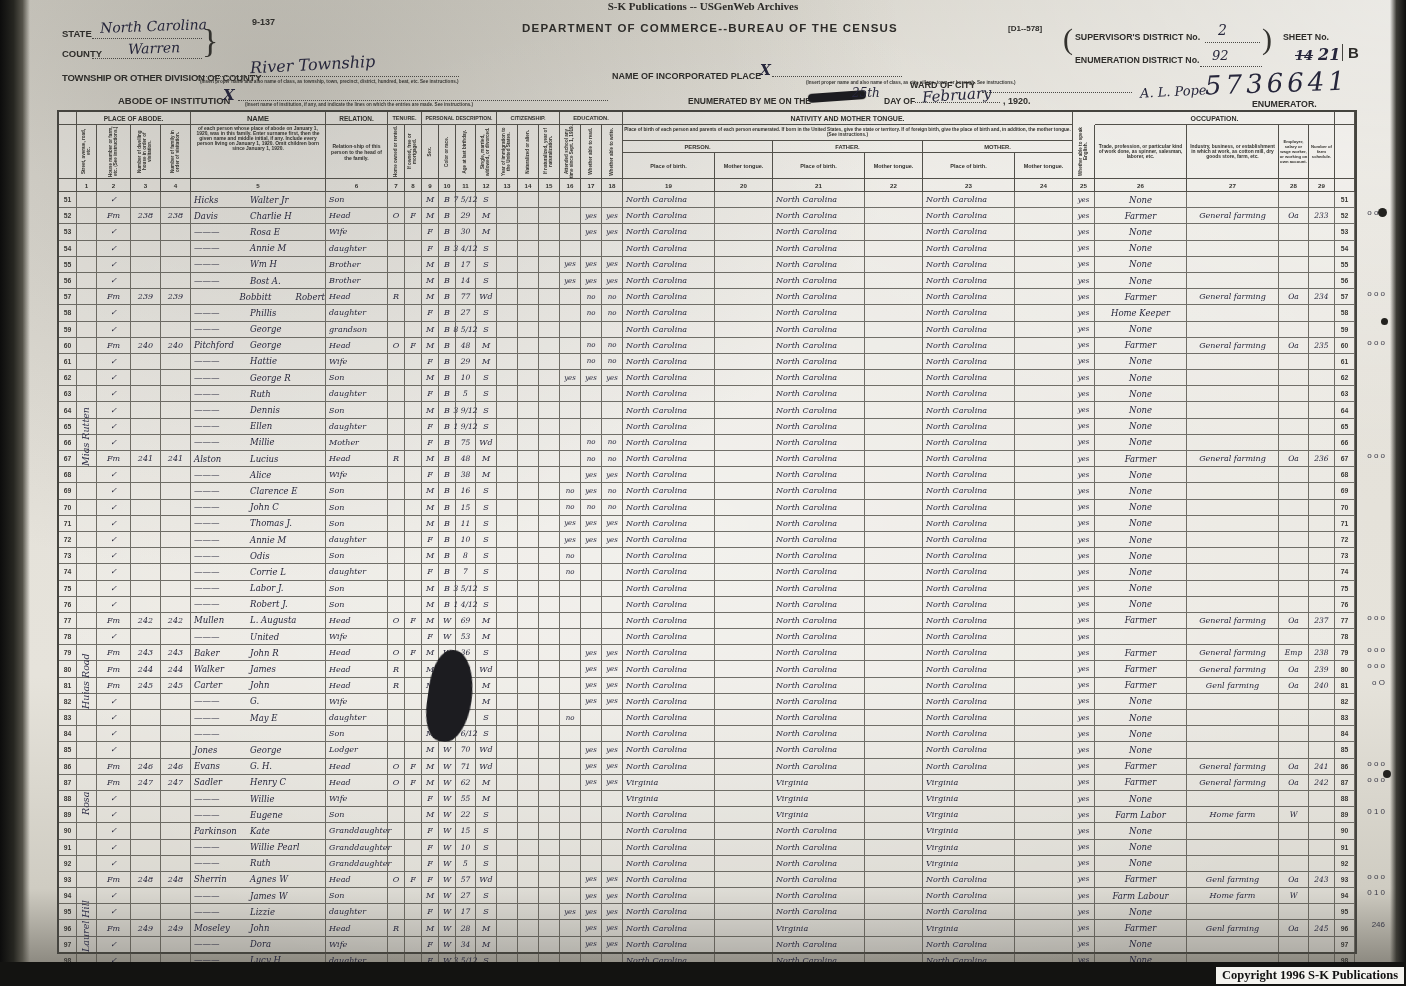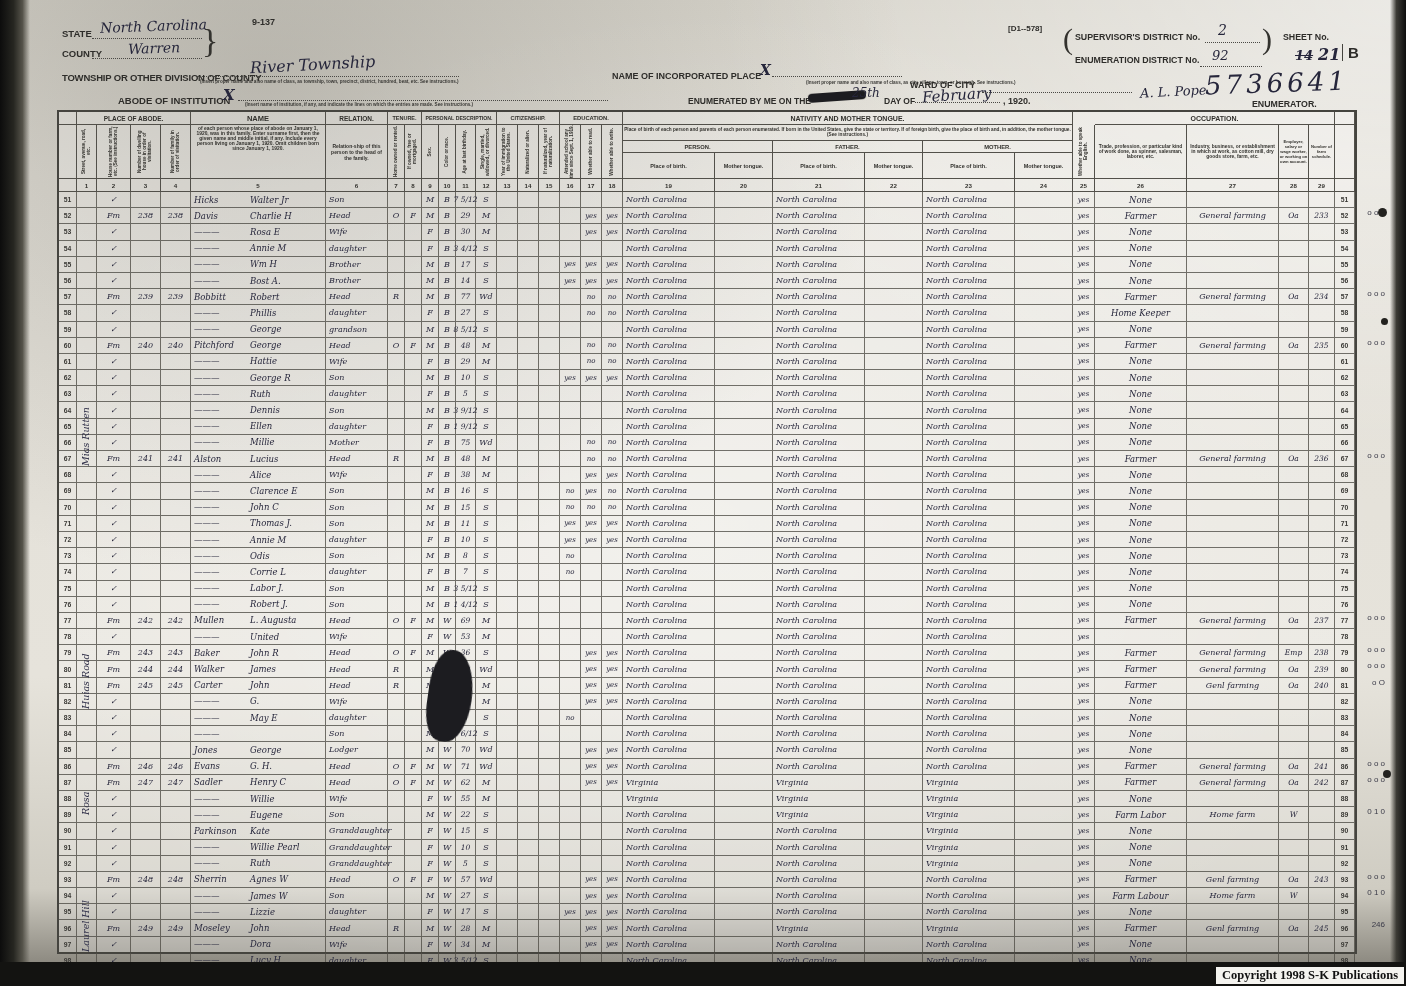--- a/index.html
+++ b/index.html
@@ -44,40 +44,42 @@
     font-family:"Liberation Serif",serif;font-weight:bold;font-size:12.5px;padding:1px 6px;}
   .src{position:absolute;top:0;width:100%;text-align:center;font-family:"Liberation Serif",serif;
     font-weight:bold;font-size:11px;color:#2c2b28;}
 </style>
 </head>
 <body>
 
 <div id="stage">
   <div class="sheet"></div>
 
+  <div class="src">S-K Publications -- USGenWeb Archives</div>
 
   <div class="p" style="left:62px;top:28px;font-size:9.5px;">STATE</div>
   <div class="hw hwa" style="left:100px;top:18px;font-size:14px;transform:rotate(-2deg);">North Carolina</div>
   <div class="dot" style="left:92px;top:24px;width:110px;height:14px;"></div>
   <div class="p" style="left:62px;top:48px;font-size:9.5px;">COUNTY</div>
   <div class="hw hwa" style="left:128px;top:40px;font-size:14px;transform:rotate(-2deg);">Warren</div>
   <div class="dot" style="left:92px;top:44px;width:110px;height:14px;"></div>
   <div class="brace" style="left:202px;top:22px;font-size:34px;">}</div>
   <div class="p" style="left:252px;top:17px;font-size:9px;">9-137</div>
 
   <div class="p" style="left:62px;top:72px;font-size:9.5px;letter-spacing:-0.2px;">TOWNSHIP OR OTHER DIVISION OF COUNTY</div>
   <div class="hw hwa" style="left:250px;top:55px;font-size:16px;transform:rotate(-3deg);">River Township</div>
   <div class="dot" style="left:197px;top:62px;width:262px;height:14px;"></div>
   <div class="note" style="left:200px;top:79px;">(Insert proper name and also name of class, as township, town, precinct, district, hundred, beat, etc.   See instructions.)</div>
 
   <div class="p" style="left:118px;top:95px;font-size:9.5px;">ABODE OF INSTITUTION</div>
   <div class="hw hwa" style="left:223px;top:86px;font-size:15px;font-weight:bold;">X</div>
   <div class="dot" style="left:238px;top:86px;width:370px;height:14px;"></div>
   <div class="note" style="left:245px;top:102px;">(Insert name of institution, if any, and indicate the lines on which the entries are made.   See instructions.)</div>
 
+  <div class="p" style="left:420px;top:22px;width:580px;text-align:center;font-size:11.5px;letter-spacing:1.2px;">DEPARTMENT OF COMMERCE--BUREAU OF THE CENSUS</div>
 
   <div class="p" style="left:612px;top:71px;font-size:9px;">NAME OF INCORPORATED PLACE</div>
   <div class="hw hwa" style="left:760px;top:62px;font-size:14px;font-weight:bold;">X</div>
   <div class="dot" style="left:772px;top:62px;width:130px;height:14px;"></div>
   <div class="note" style="left:806px;top:80px;">(Insert proper name and also name of class, as city, village, town, or borough.   See instructions.)</div>
 
   <div class="p" style="left:688px;top:96px;font-size:8.5px;">ENUMERATED BY ME ON THE</div>
   <div class="blot" style="left:808px;top:92px;width:58px;height:9px;transform:rotate(-4deg);border-radius:4px;"></div>
   <div class="hw hwa" style="left:852px;top:86px;font-size:12px;">25th</div>
   <div class="p" style="left:884px;top:96px;font-size:8.5px;">DAY OF</div>
@@ -545,21 +547,21 @@
           <div class="tcell" style="width: 30px; font-size: 7.5px;"></div>
           <div class="tcell" style="width: 26px; font-size: 7.5px;"></div>
           <div class="tcell rn" style="width: 20px;">56</div>
         </div>
         <div class="trow">
           <div class="tcell rn" style="width: 18px;">57</div>
           <div class="tcell" style="width: 20px; font-size: 7px;"></div>
           <div class="tcell" style="width: 34px; font-size: 8px;">Fm</div>
           <div class="tcell" style="width: 30px; font-size: 8px;">239</div>
           <div class="tcell" style="width: 30px; font-size: 8px;">239</div>
-          <div class="tcell" style="width: 135px; font-size: 8.5px; justify-content: flex-start; padding-left: 3px;">
+          <div class="tcell" style="width: 135px; font-size: 8.5px; justify-content: flex-end; padding-left: 3px;">
             <span style="width: 56px; display: inline-block;">Bobbitt</span>
             <span>Robert</span>
           </div>
           <div class="tcell" style="width: 62px; font-size: 8px; justify-content: flex-start; padding-left: 3px;">Head</div>
           <div class="tcell" style="width: 17px; font-size: 8px;">R</div>
           <div class="tcell" style="width: 17px; font-size: 8px;"></div>
           <div class="tcell" style="width: 17px; font-size: 8px;">M</div>
           <div class="tcell" style="width: 17px; font-size: 8px;">B</div>
           <div class="tcell" style="width: 20px; font-size: 7.5px;">77</div>
           <div class="tcell" style="width: 21px; font-size: 8px;">Wd</div>
@@ -2149,14 +2151,14 @@
 
   <div class="blot" style="left:428px;top:650px;width:44px;height:92px;transform:rotate(8deg);"></div>
   <div class="vtext" style="left:4px;top:625px;font-size:11px;color:#1e1e30;">Feby 25</div>
   <div class="spot" style="left:1378px;top:208px;width:9px;height:9px;"></div>
   <div class="spot" style="left:1381px;top:318px;width:7px;height:7px;"></div>
   <div class="spot" style="left:1383px;top:770px;width:8px;height:8px;"></div>
 
   <div class="edge-left"></div>
   <div class="edge-right"></div>
   <div class="edge-bottom"></div>
-  <div class="copy">Copyright 1998 S-K Publications</div>
+  <div class="copy">Copyright 1996 S-K Publications</div>
 </div>
 
 </body></html>

